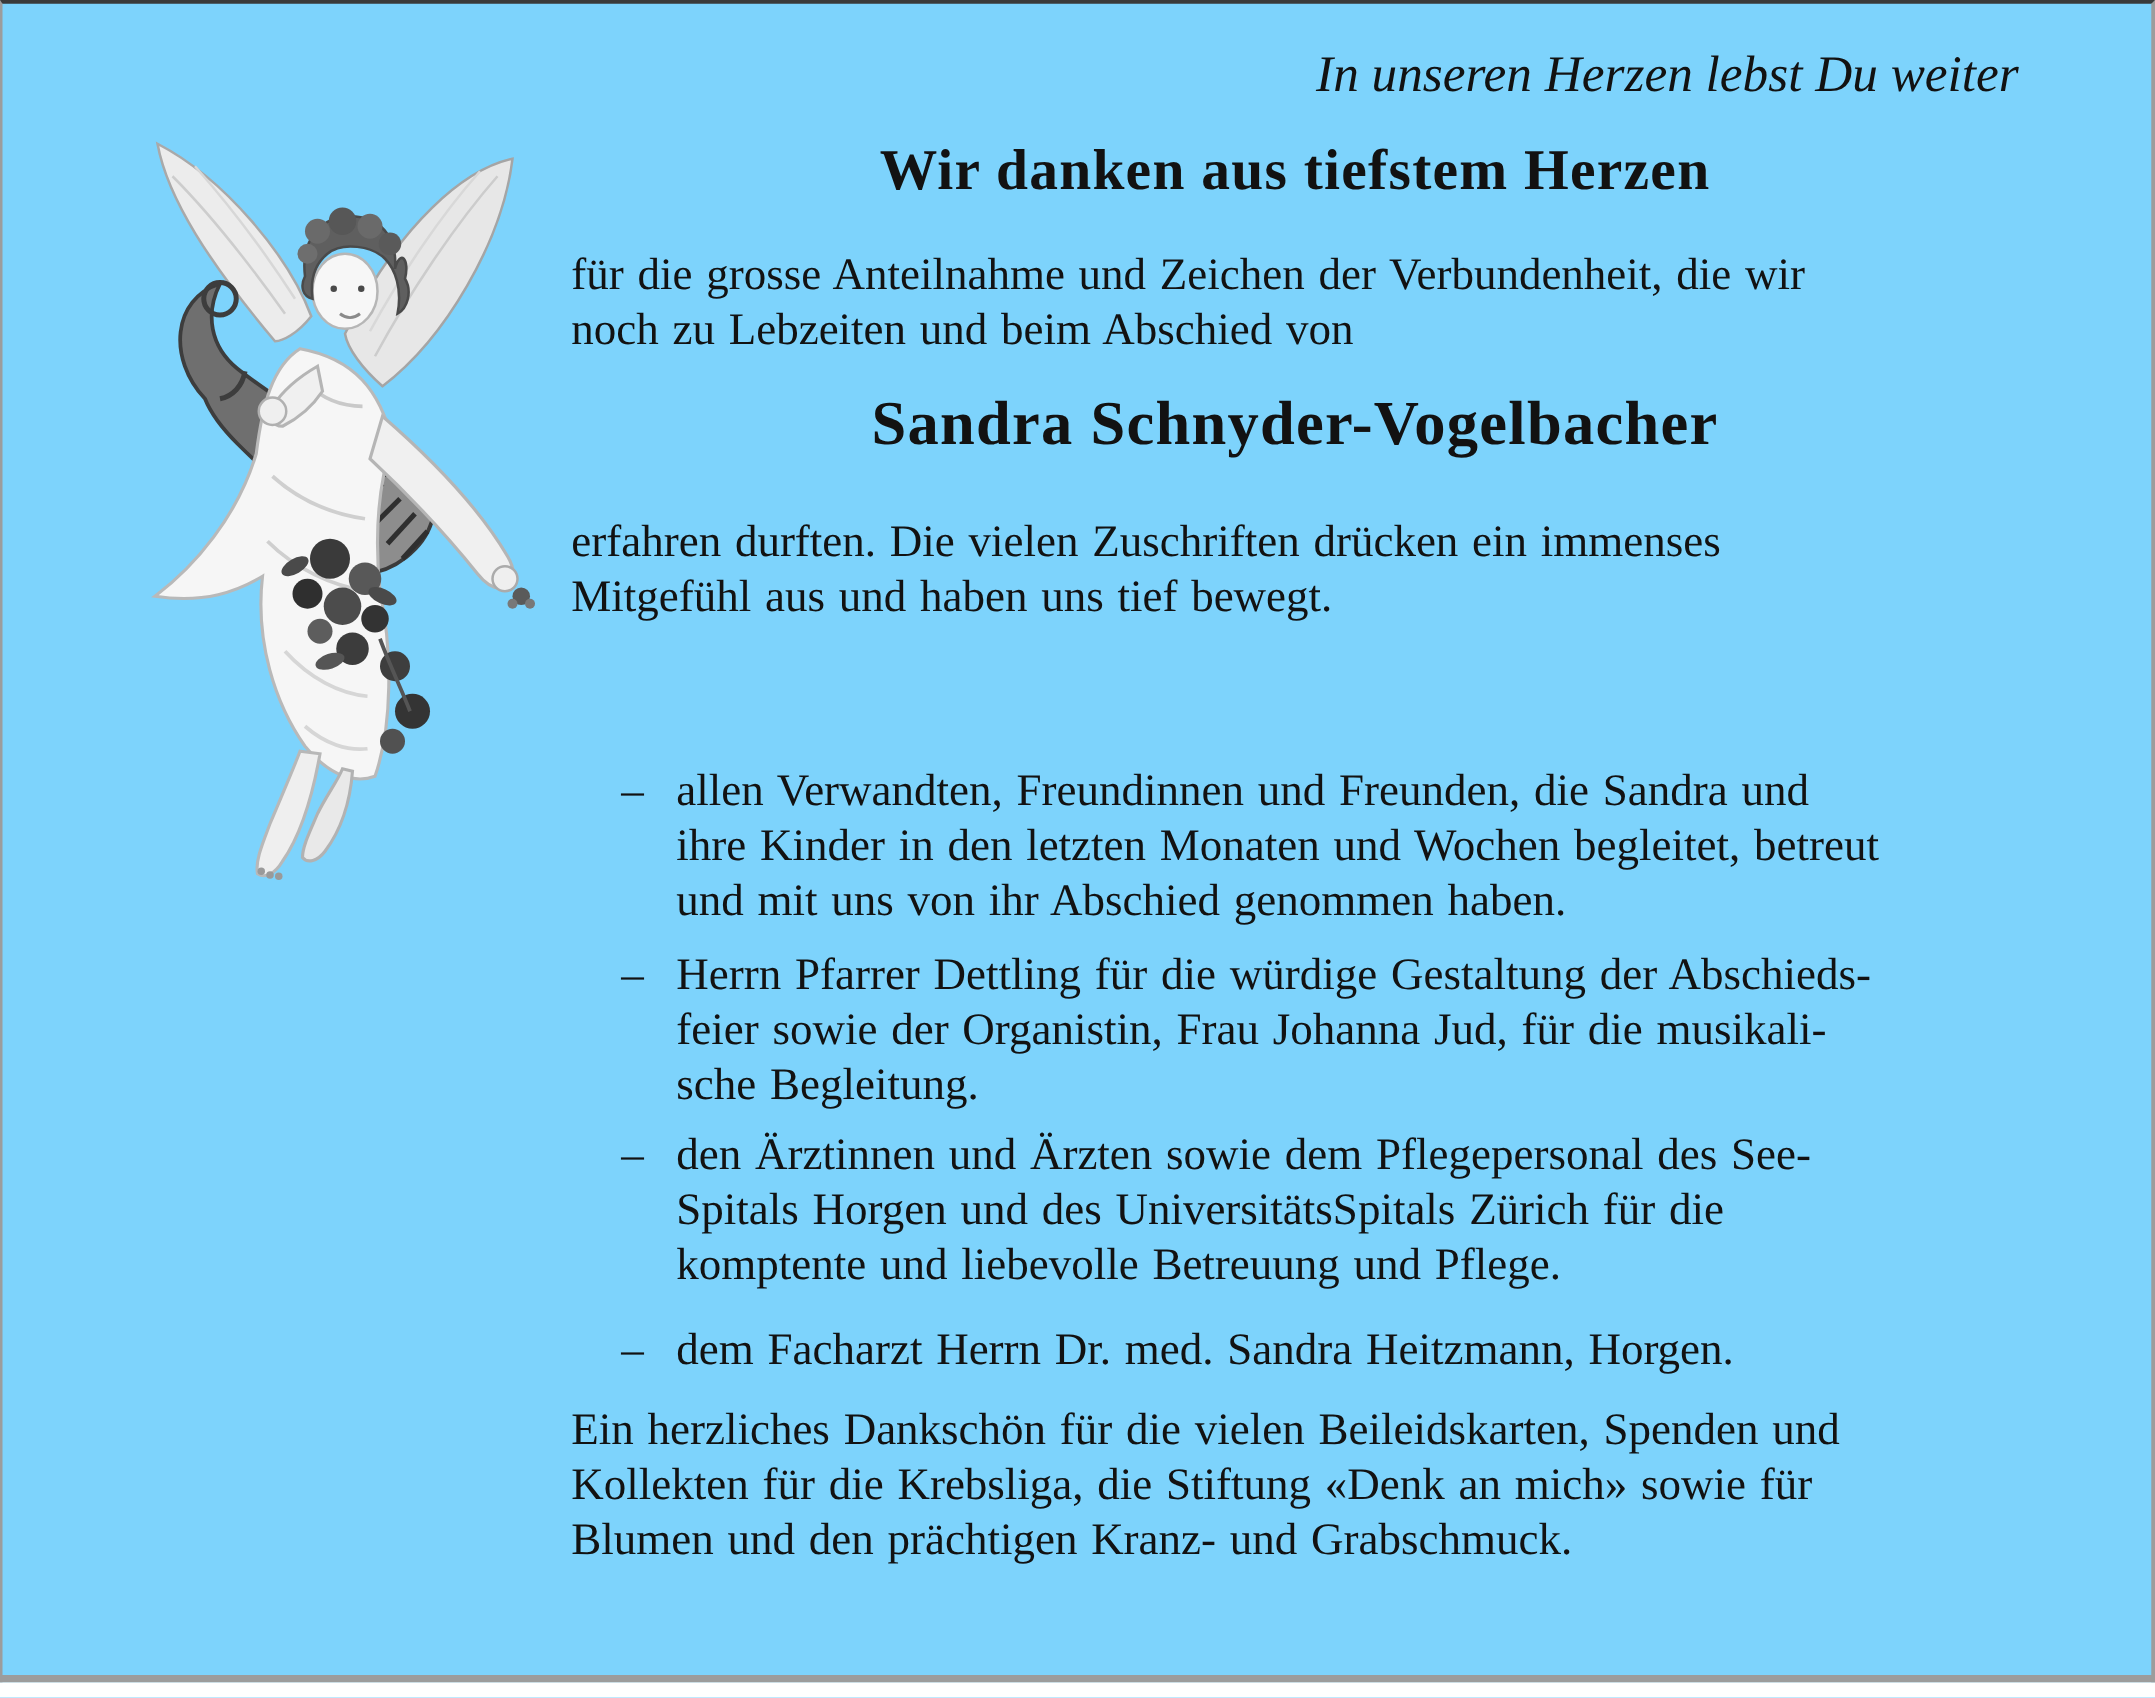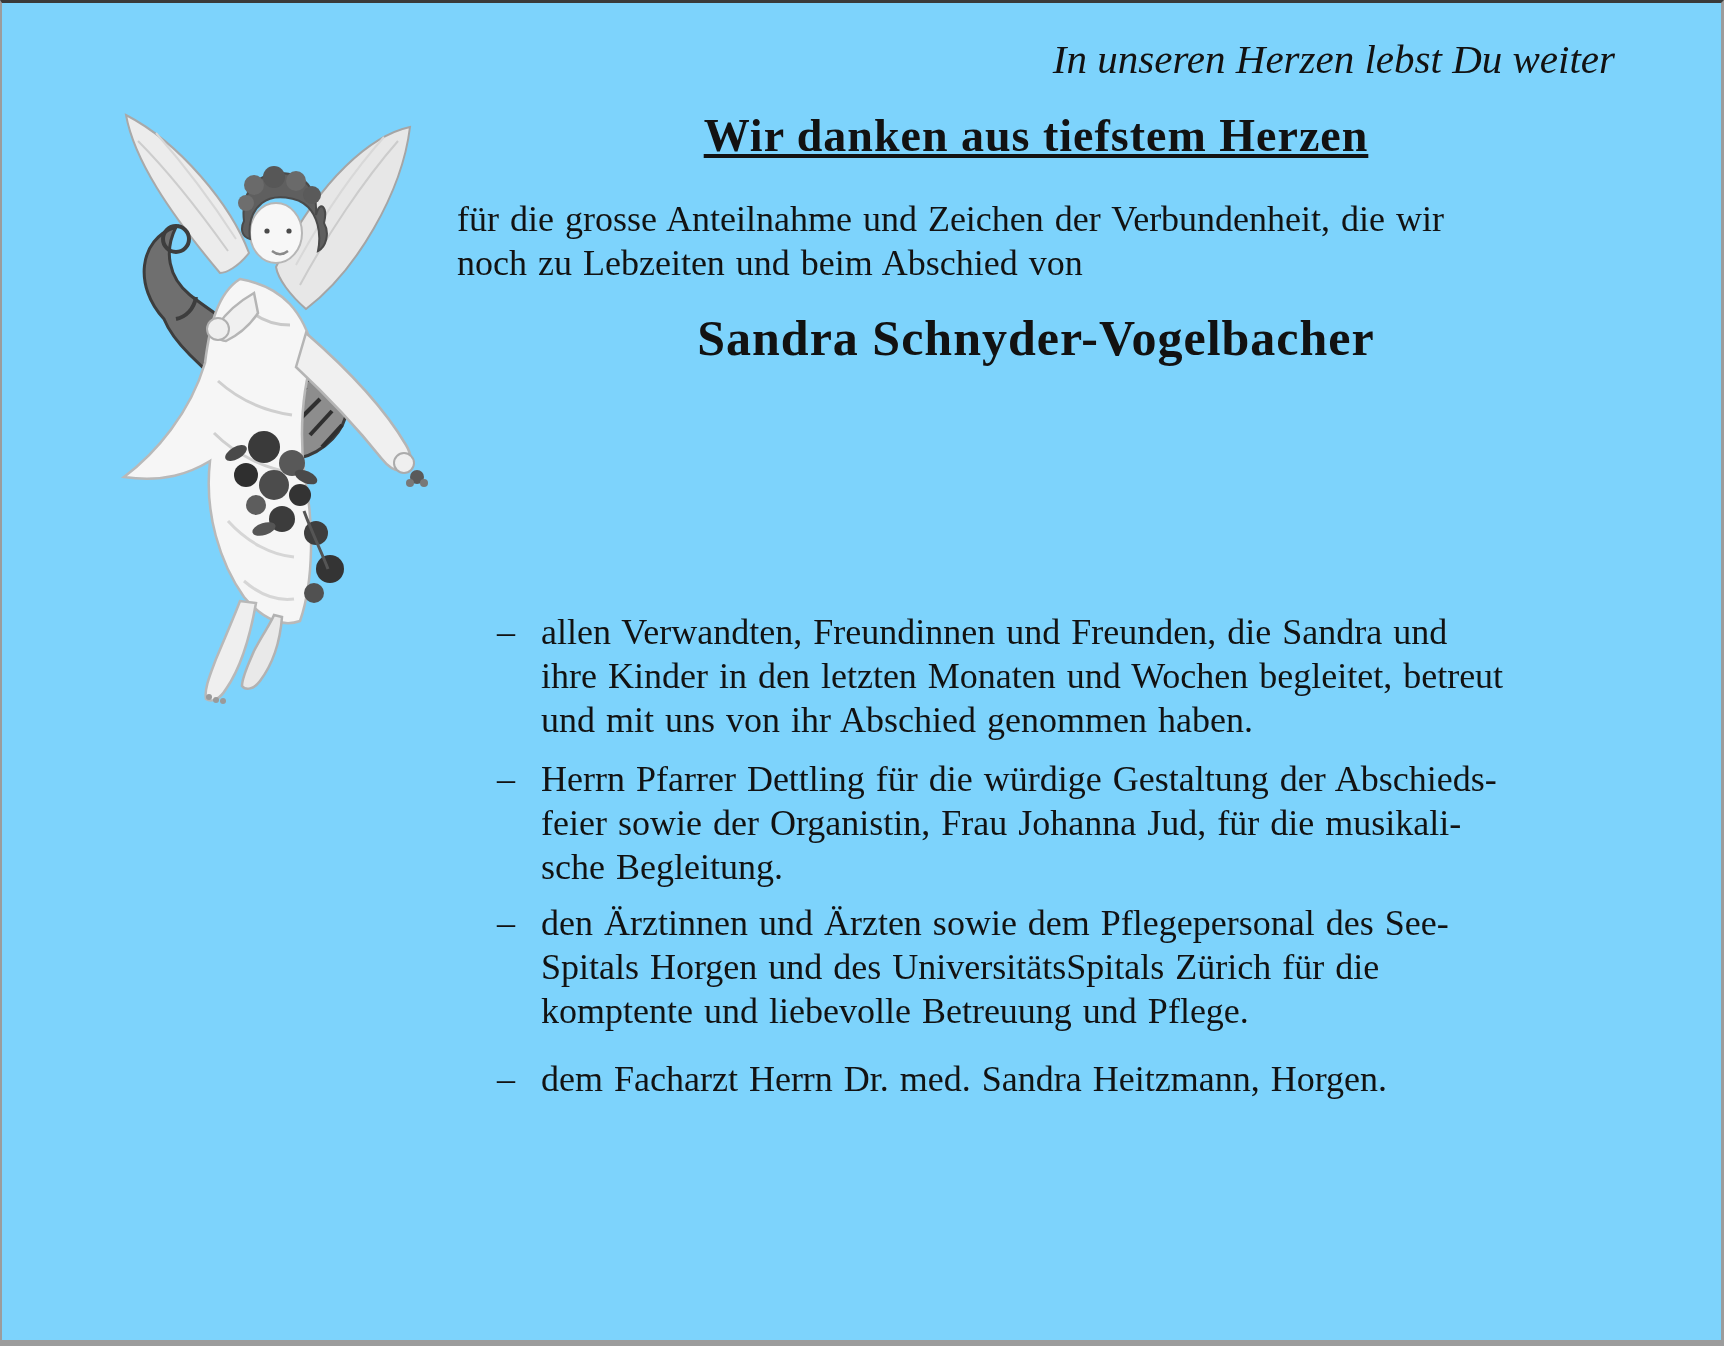--- a/index.html
+++ b/index.html
@@ -14,21 +14,21 @@
     border-bottom:6px solid #9c9c9c;
     overflow:hidden;
     font-family:"Liberation Serif","DejaVu Serif",serif;
     color:#121212;
   }
   .abs { position:absolute; }
   .col { left:455px; width:1158px; }
   .bodytext { font-size:36px; line-height:44px; word-spacing:2px; }
   .line, .lines { white-space:nowrap; }
   .epigraph { top:32px; font-style:italic; font-size:41px; text-align:right; }
-  .title   { top:106px; font-weight:bold; font-size:46px; letter-spacing:1px; text-align:center;text-decoration:underline; }
+  .title   { top:106px; font-weight:bold; font-size:46px; letter-spacing:1px; text-align:center; }
   .p1      { top:194px;font-family:Liberation Serif, serif; }
   .name    { top:306px; font-weight:bold; font-size:50px; letter-spacing:1px; text-align:center; }
   .p2      { top:408px; }
   .intro   { top:528px; }
   .item    { left:455px; width:1158px; box-sizing:border-box; padding-left:84px; }
   .item .marker { position:absolute; left:40px; top:0; }
   .it1 { top:607px; } .it2 { top:754px; } .it3 { top:898px; } .it4 { top:1054px; }
   .p3      { top:1118px; }
   .footer  { top:1288px; display:flex; justify-content:space-between; word-spacing:9px; }
   .angel   { left:66px; top:78px; width:370px; height:635px; }
@@ -132,36 +132,38 @@
   </div>
 
   <div class="abs col epigraph line">In unseren Herzen lebst Du weiter</div>
 
   <div class="abs col title line">Wir danken aus tiefstem Herzen</div>
 
   <div class="abs col p1 bodytext lines">für die grosse Anteilnahme und Zeichen der Verbundenheit, die wir<br>noch zu Lebzeiten und beim Abschied von</div>
 
   <div class="abs col name line">Sandra Schnyder-Vogelbacher</div>
 
+  <div class="abs col p2 bodytext lines">erfahren durften. Die vielen Zuschriften drücken ein immenses<br>Mitgefühl aus und haben uns tief bewegt.</div>
 
 
   <div class="abs item it1 bodytext">
     <span class="marker">–</span>
     <div class="lines">allen Verwandten, Freundinnen und Freunden, die Sandra und<br>ihre Kinder in den letzten Monaten und Wochen begleitet, betreut<br>und mit uns von ihr Abschied genommen haben.</div>
   </div>
   <div class="abs item it2 bodytext">
     <span class="marker">–</span>
     <div class="lines">Herrn Pfarrer Dettling für die würdige Gestaltung der Abschieds-<br>feier sowie der Organistin, Frau Johanna Jud, für die musikali-<br>sche Begleitung.</div>
   </div>
   <div class="abs item it3 bodytext">
     <span class="marker">–</span>
     <div class="lines">den Ärztinnen und Ärzten sowie dem Pflegepersonal des See-<br>Spitals Horgen und des UniversitätsSpitals Zürich für die<br>komptente und liebevolle Betreuung und Pflege.</div>
   </div>
   <div class="abs item it4 bodytext">
     <span class="marker">–</span>
     <div class="lines">dem Facharzt Herrn Dr. med. Sandra Heitzmann, Horgen.</div>
   </div>
 
+  <div class="abs col p3 bodytext lines">Ein herzliches Dankschön für die vielen Beileidskarten, Spenden und<br>Kollekten für die Krebsliga, die Stiftung «Denk an mich» sowie für<br>Blumen und den prächtigen Kranz- und Grabschmuck.</div>
 
   <div class="abs col footer bodytext">
   </div>
 
 </div>
 
 </body></html>

